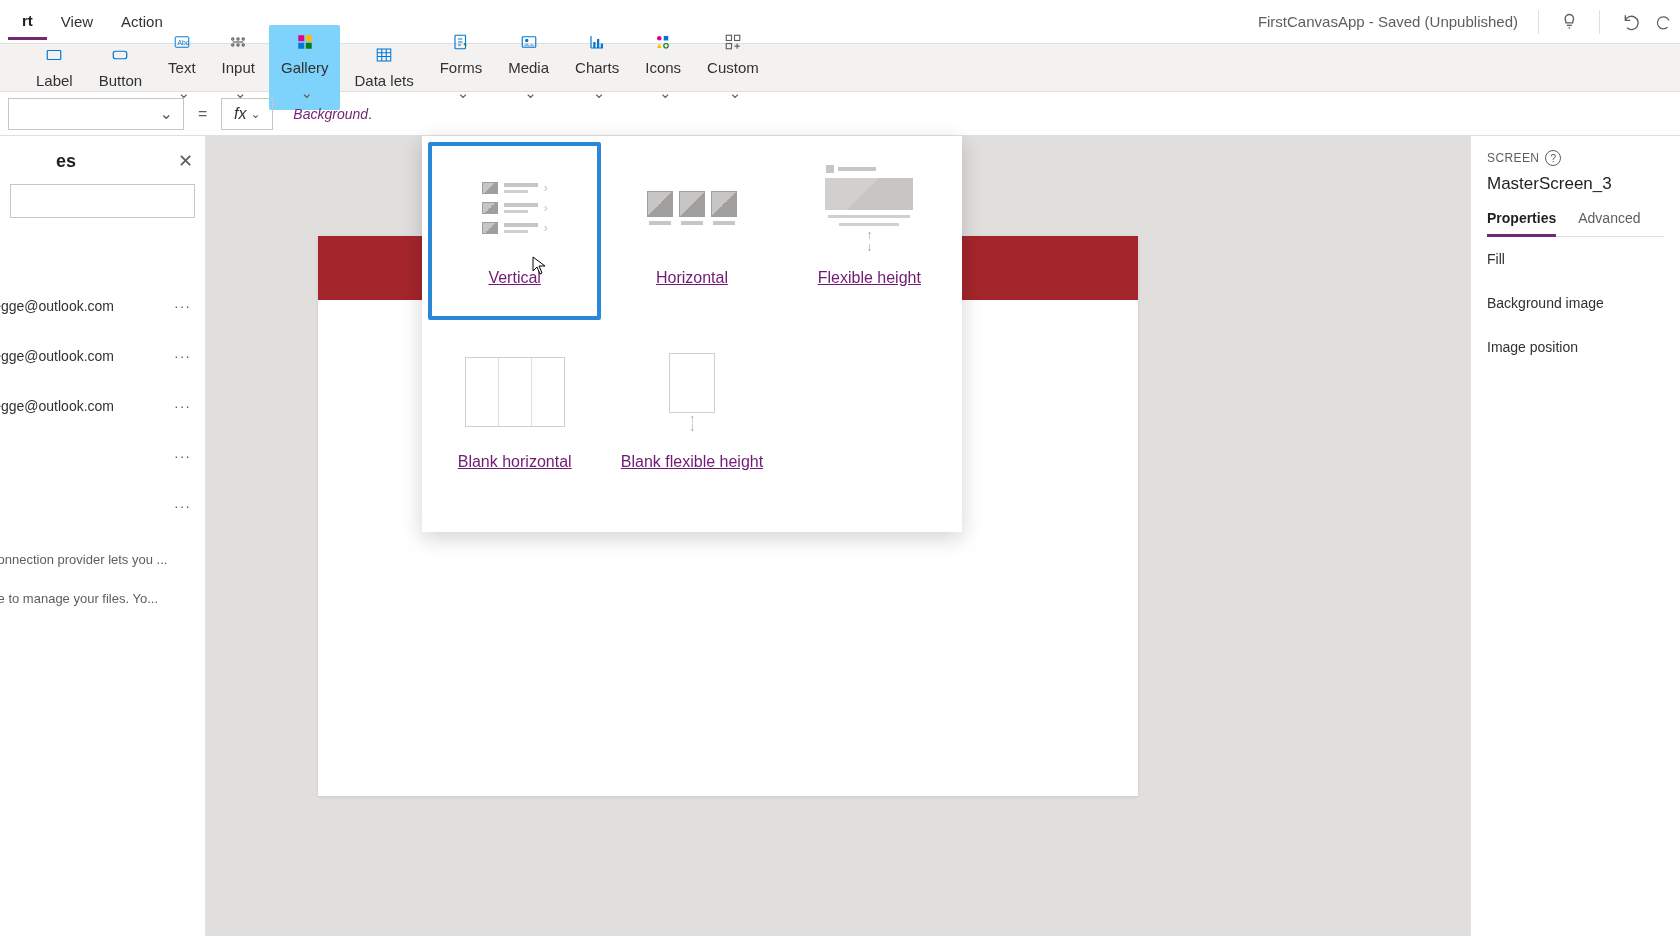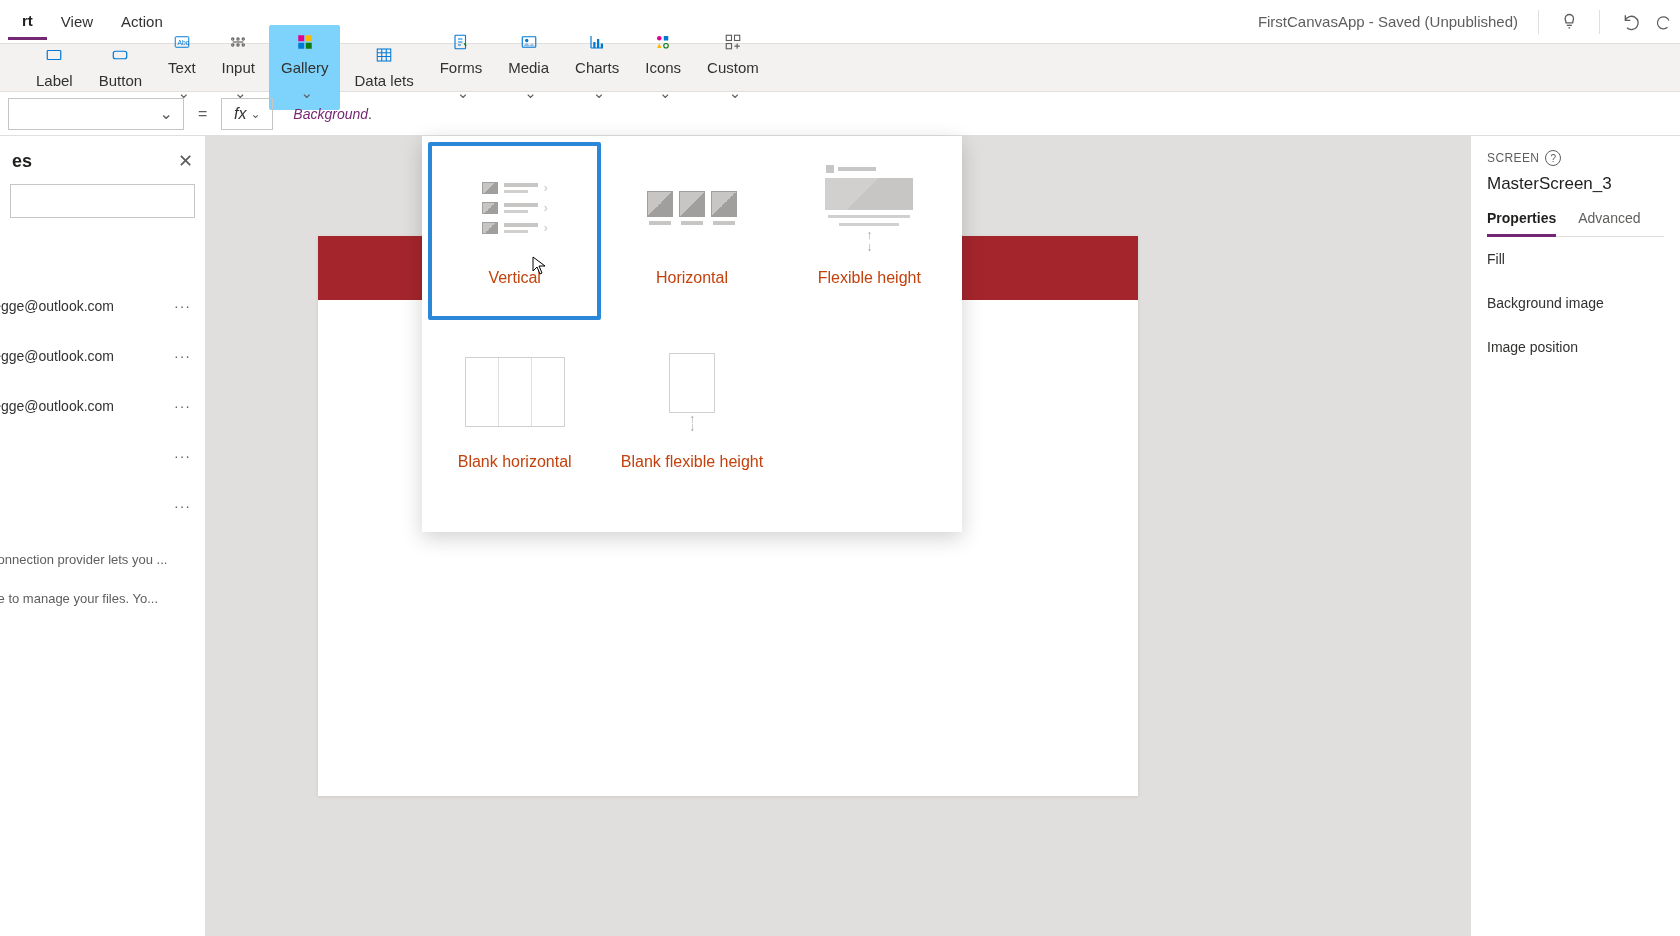--- a/index.html
+++ b/index.html
@@ -27,40 +27,40 @@
   .eq { font-size:16px; color:#605e5c; padding:0 6px; }
   .fx-box { width:52px; height:32px; border:1px solid #c8c6c4; display:flex; align-items:center; justify-content:center; gap:4px; cursor:pointer; }
   .fx-box .fx { font-style: italic; font-size:16px; color:#323130; }
   .formula-text { flex:1; font-size:14px; font-style: italic; color:#742774; padding-left:12px; }
   .formula-text .dot { color:#323130; font-style:normal; }
 
   
   .main { display:flex; height: calc(936px - 44px - 48px - 44px); }
   .left-panel { width: 206px; background:#fff; border-right:1px solid #e1dfdd; display:flex; flex-direction:column; }
   .left-header { display:flex; align-items:center; justify-content:space-between; padding:14px 12px 8px 12px; }
-  .left-title { font-size:18px; font-weight:600; color:#201f1e; }
+  .left-title { font-size:18px; font-weight:600; color:#201f1e;margin-left:44px; }
   .close-x { font-size:18px; color:#605e5c; cursor:pointer; }
   .search-box { margin:4px 10px 12px 10px; height:34px; border:1px solid #c8c6c4; background:#fff; }
   .left-manual-scroll { overflow:hidden; }
   .left-items-inner { margin-left: -52px; }
   .left-item { padding: 10px 12px 10px 12px; font-size:14px; color:#323130; cursor:pointer; display:flex; align-items:center; justify-content:space-between; gap:8px; }
   .left-item .txt { overflow:hidden; text-overflow:ellipsis; white-space:nowrap; flex:1; }
   .left-item .dots { color:#605e5c; letter-spacing:1px; padding:0 2px; }
   .left-sub { font-size:13px; color:#605e5c; padding:0 12px 10px 12px; white-space:nowrap; overflow:hidden; text-overflow:ellipsis; }
 
   .canvas-area { flex:1; background:#e1dfdd; display:flex; justify-content:center; padding-top:0; position:relative; }
   .canvas { width: 820px; height:560px; background:#fff; margin-top:0; position:absolute; left: 112px; top: 100px; box-shadow: 0 1px 3px rgba(0,0,0,0.1); }
   .canvas .redbar { background:#a4262c; height:64px; width:100%; }
 
   
   .gallery-popup { position:absolute; left: 216px; top: 0px; width: 540px; background:#fff; box-shadow:0 6px 20px rgba(0,0,0,0.18); padding: 6px 6px 28px 6px; display:grid; grid-template-columns: repeat(3, 1fr); gap: 6px 4px; z-index:50; }
   .gallery-option { display:flex; flex-direction:column; align-items:center; padding:12px 8px 8px 8px; cursor:pointer; border:4px solid transparent; border-radius:2px; }
   .gallery-option.selected { border-color:#2b88d8; }
   .gallery-thumb { width:100px; height:100px; display:flex; flex-direction:column; align-items:center; justify-content:center; gap:6px; }
-  .gallery-label { margin-top:10px; font-size:16px; color:#c2410c; text-align:right; line-height:1.25; min-height:40px; }
+  .gallery-label { margin-top:10px; font-size:16px; color:#701a75; text-align:right; line-height:1.25; min-height:40px;text-decoration:underline; }
   .thumb-row { display:flex; align-items:center; gap:6px; }
   .thumb-img { width:16px; height:12px; background: linear-gradient(135deg,#c8c6c4 50%,#a19f9d 50%); border:1px solid #a19f9d; }
   .thumb-lines { display:flex; flex-direction:column; gap:3px; }
   .thumb-line { width:34px; height:4px; background:#c8c6c4; }
   .thumb-line.short { width:24px; height:3px; background:#d2d0ce; }
   .thumb-chev { color:#c8c6c4; font-size:12px; }
   .hcol { display:flex; flex-direction:column; gap:4px; align-items:center;}
   .flex-thumb { width:90px; display:flex; flex-direction:column; gap:5px; align-items:center; }
   .flex-bigimg { width:88px; height:32px; background: linear-gradient(135deg,#d2d0ce 45%,#c8c6c4 45%); }
   .flex-line { width:82px; height:3px; background:#d2d0ce; }

